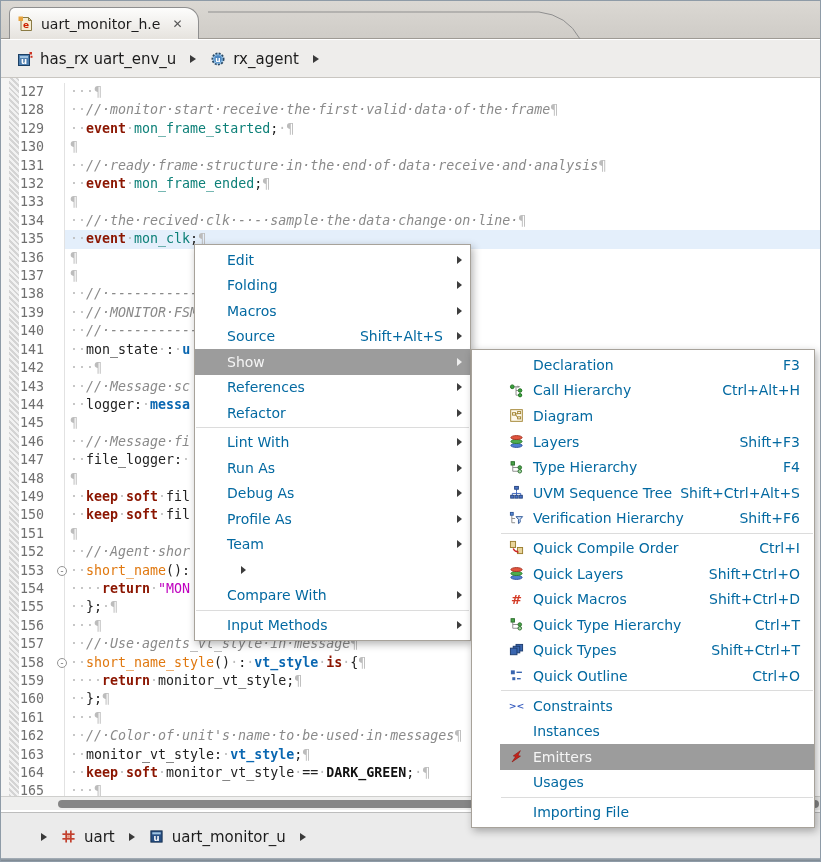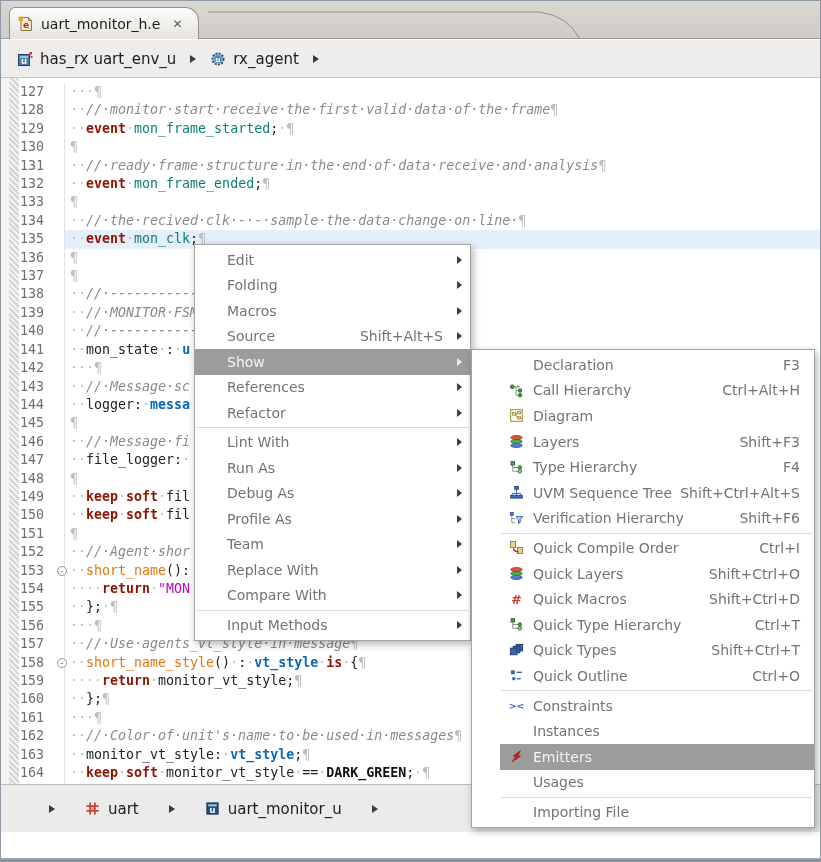--- a/index.html
+++ b/index.html
@@ -16,21 +16,21 @@
   .tab{position:absolute;left:8px;top:6px;height:32px;min-width:190px;
     display:flex;align-items:center;padding:0 12px 0 8px;
     background:linear-gradient(#fdfdfc,#e6e3de);
     border:1px solid #8f8f8f;border-bottom:none;border-radius:6px 14px 0 0;}
   .tab-icon{width:16px;height:16px;margin-right:7px;display:inline-flex;}
   .tab-title{font-size:14px;color:#1d1d1d;}
   .tab-close{margin-left:12px;font-size:12px;color:#555;font-weight:bold;cursor:default;}
   
   .crumbbar{position:absolute;left:0;width:100%;display:flex;align-items:center;background:#eeedeb;}
   .crumbbar.top{top:39px;height:38px;border-bottom:1px solid #c9c6c1;padding-left:16px;}
-  .crumbbar.bottom{top:783px;height:48px;border-top:1px solid #bdbdbd;padding-left:34px;background:#ebebeb;gap:16px;}
+  .crumbbar.bottom{top:811px;height:48px;border-top:1px solid #bdbdbd;padding-left:26px;background:#ebebeb;}
   .crumb-item{display:flex;align-items:center;}
   .crumb-icon{width:16px;height:16px;display:inline-flex;margin-right:7px;}
   .crumb-label{font-size:15px;color:#1c1c1c;}
   .crumb-arrow{width:0;height:0;border-left:6px solid #3a3a3a;
     border-top:4.5px solid transparent;border-bottom:4.5px solid transparent;
     margin:0 14px;}
   
   .editor{position:absolute;left:0;top:77px;width:100%;height:718px;background:#fff;overflow:hidden;}
   .rail{position:absolute;left:0;top:0;width:8px;height:100%;background:#f5f5f4;}
   .hatch{position:absolute;left:8px;top:0;width:10px;height:100%;
@@ -54,21 +54,21 @@
   .tk-st{color:var(--st,#bf00bf);}
   .tk-cn{color:#111;font-weight:bold;}
   .tk-pl{color:#222;}
   
   .hscroll{position:absolute;left:0;top:795px;width:100%;height:14px;background:#efefee;
     border-top:1px solid #cfcfcd;}
   .hthumb{position:absolute;left:57px;top:3px;width:761px;height:8px;background:#868686;border-radius:4px;}
   
   .menu{position:absolute;background:#ffffff;border:1px solid #a7a29a;
     box-shadow:2px 3px 8px rgba(0,0,0,.3);padding:2px 0;z-index:10;}
-  .menu-row{display:flex;align-items:center;font-size:14px;color:#737373;cursor:default;}
+  .menu-row{display:flex;align-items:center;font-size:14px;color:#0369a1;cursor:default;}
   .menu.main{left:193px;top:243px;width:277px;}
   .menu.main .menu-row{height:25.5px;padding:0 8px 0 32px;}
   .menu.sub{left:470px;top:348px;width:344px;padding-left:28px;}
   .menu.sub .menu-row{height:25.6px;padding:0 9px 0 7px;}
   .mi-icon{width:18px;height:16px;flex:0 0 18px;margin-right:8px;display:flex;align-items:center;justify-content:center;}
   .mi-label{flex:1;white-space:nowrap;}
   .mi-shortcut{white-space:nowrap;margin-right:12px;}
   .menu.sub .mi-shortcut{margin-right:5px;text-align:center;}
   .mi-arrow{width:0;height:0;border-left:5px solid #3d3d3d;
     border-top:4px solid transparent;border-bottom:4px solid transparent;margin-left:2px;}
@@ -268,21 +268,20 @@
         <span class="mi-label">Profile As</span>
         <span class="mi-shortcut"></span>
         <span class="mi-arrow"></span>
       </div>
       <div class="menu-row">
         <span class="mi-label">Team</span>
         <span class="mi-shortcut"></span>
         <span class="mi-arrow"></span>
       </div>
       <div class="menu-row">
-        <span class="mi-label">Replace With</span>
         <span class="mi-shortcut"></span>
         <span class="mi-arrow"></span>
       </div>
       <div class="menu-row">
         <span class="mi-label">Compare With</span>
         <span class="mi-shortcut"></span>
         <span class="mi-arrow"></span>
       </div>
       <div class="menu-sep"></div>
       <div class="menu-row">

